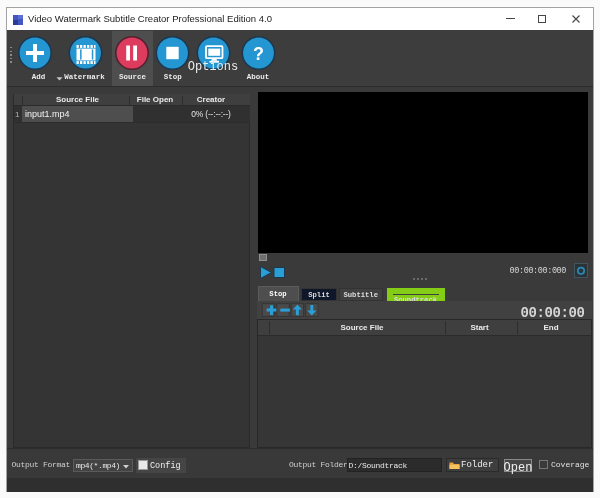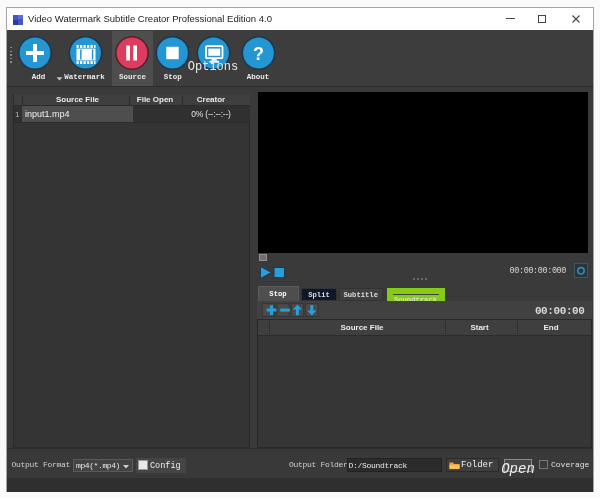--- a/index.html
+++ b/index.html
@@ -137,21 +137,21 @@
     <rect x="34.2" y="2.6" width="12.4" height="12.8" fill="#4a4a4a" stroke="#353535"></rect>
     <rect x="48.6" y="2.6" width="12.4" height="12.8" fill="#4a4a4a" stroke="#353535"></rect>
   </g>
   <g fill="#2a9ed6">
     <path d="M9.6 7.6 h3.4 v-3.4 h3 v3.4 h3.4 v3 h-3.4 v3.4 h-3 v-3.4 h-3.4 z"></path>
     <rect x="23.3" y="7.6" width="9.6" height="3"></rect>
     <path d="M40.4 3.6 L45 8.6 h-3.1 v5.6 h-3 v-5.6 h-3.1 z"></path>
     <path d="M54.8 14.6 L50.2 9.6 h3.1 V4 h3 v5.6 h3.1 z"></path>
   </g>
 </svg>
-<div class="abs mono" style="left:584.5px; top:305px; transform:translateX(-100%); font-size:11px; font-weight:bold; letter-spacing:-0.4px; color:#d8d8d8;">00:00:00</div>
+<div class="abs mono" style="left:584.5px; top:305px; transform:translateX(-100%); font-size:14px; font-weight:bold; letter-spacing:-0.4px; color:#d8d8d8;">00:00:00</div>
 
 <div class="abs" style="left:257px; top:319px; width:335px; height:129px; background:#363636; border:1px solid #282828;"></div>
 <div class="abs" style="left:258px; top:320px; width:333px; height:16px; background:#3f3f3f; border-bottom:1px solid #2b2b2b;"></div>
 <div class="abs" style="left:362px; top:323px; transform:translateX(-50%); font-size:8px; font-weight:bold; color:#eaeaea;">Source File</div>
 <div class="abs" style="left:479.5px; top:323px; transform:translateX(-50%); font-size:8px; font-weight:bold; color:#eaeaea;">Start</div>
 <div class="abs" style="left:551px; top:323px; transform:translateX(-50%); font-size:8px; font-weight:bold; color:#eaeaea;">End</div>
 <div class="abs" style="left:268.5px; top:321px; width:1px; height:13px; background:#2d2d2d;"></div>
 <div class="abs" style="left:445px; top:321px; width:1px; height:13px; background:#2d2d2d;"></div>
 <div class="abs" style="left:517px; top:321px; width:1px; height:13px; background:#2d2d2d;"></div>
 
@@ -169,17 +169,17 @@
 <div class="abs mono" style="left:289px; top:460px; font-size:8px; color:#cfcfcf; letter-spacing:-0.3px;">Output Folder</div>
 <div class="abs" style="left:346.5px; top:458px; width:95px; height:14px; background:#2b2b2b; border:1px solid #222;"></div>
 <div class="abs mono" style="left:348.5px; top:461px; font-size:8px; color:#e8e8e8; letter-spacing:-0.3px;">D:/Soundtrack</div>
 <div class="abs" style="left:446px; top:458px; width:53px; height:14px; background:#3e3e3e; border:1px solid #2a2a2a;"></div>
 <svg class="abs" style="left:449px; top:461px;" width="11" height="9">
     <path d="M0.5 1.5 h3.5 l1 1.5 h5.5 v5 h-10 z" fill="#e8a33d"></path>
     <path d="M0.5 3.8 h10 v4.2 h-10 z" fill="#f7c35c"></path>
   </svg>
 <div class="abs mono" style="left:461px; top:459.5px; font-size:9px; color:#f0f0f0;">Folder</div>
 <div class="abs" style="left:504px; top:459px; width:28px; height:13px; background:#474747; border:1px solid #8a8a8a;"></div>
-<div class="abs mono" style="left:518px; top:461px; transform:translateX(-50%); font-size:14px; color:#f0f0f0;font-style:italic;">Open</div>
+<div class="abs mono" style="left:518px; top:461px; transform:translateX(-50%); font-size:12px; color:#f0f0f0;">Open</div>
 <div class="abs" style="left:539px; top:460px; width:9px; height:9px; background:#3a3a3a; border:1px solid #777;"></div>
 <div class="abs mono" style="left:551px; top:460px; font-size:8px; color:#e0e0e0;">Coverage</div>
 
 <div class="abs" style="left:7px; top:478px; width:586px; height:14px; background:#2f2f2f;"></div>
 
 </body></html>

